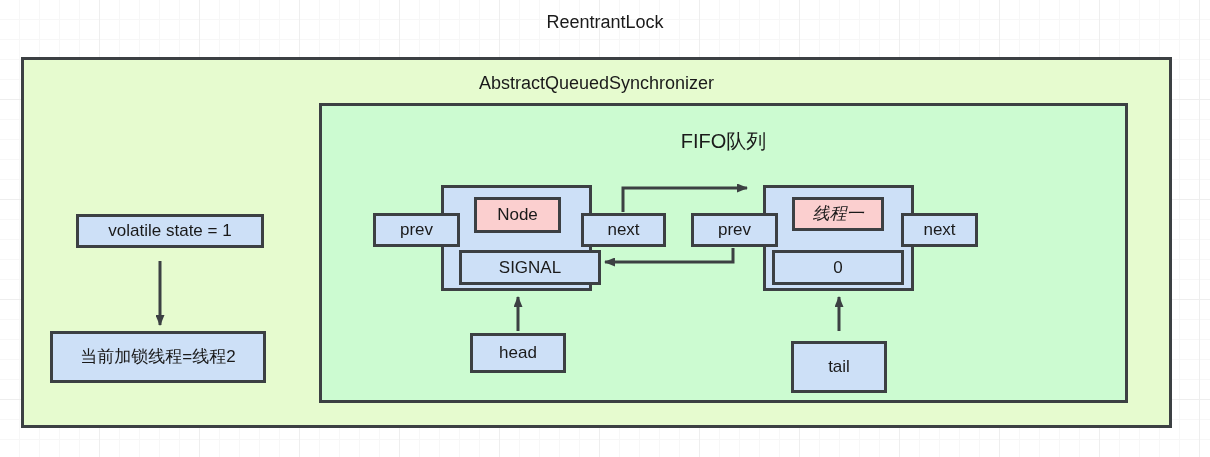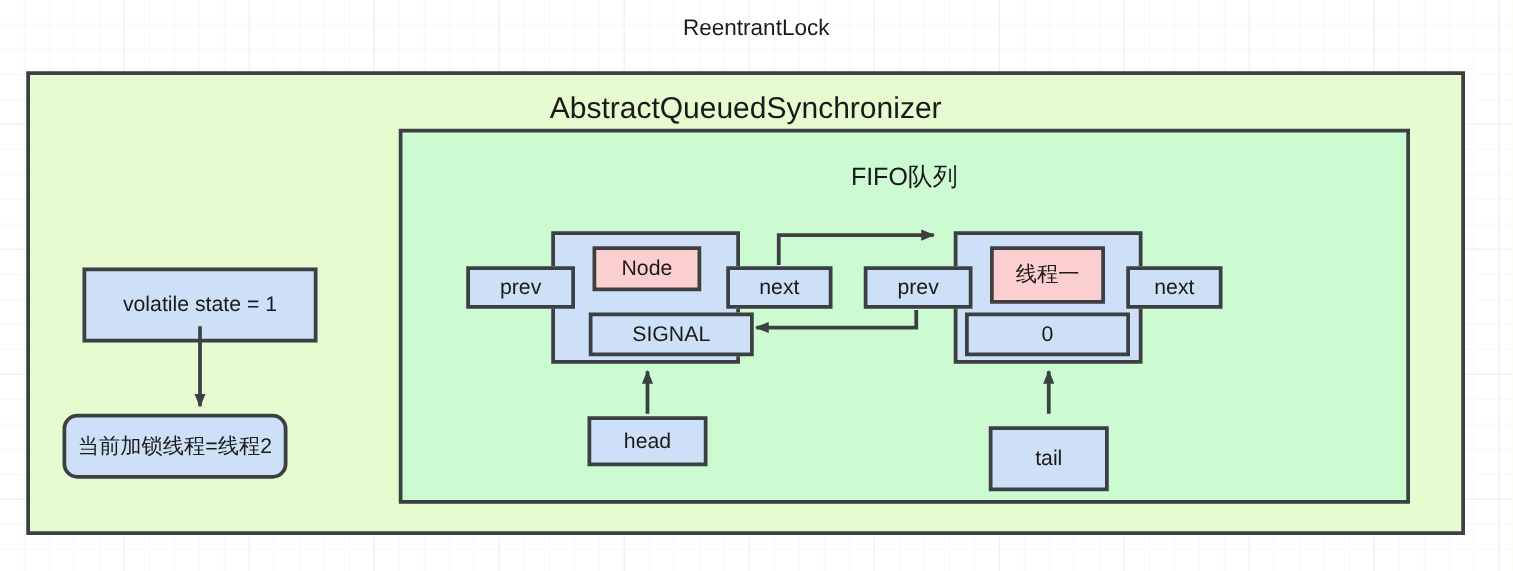--- a/index.html
+++ b/index.html
@@ -67,39 +67,39 @@
     white-space: nowrap;
   }
 
   
   #title-reentrantlock {
     left: 0; top: 12px; width: 1210px;
     font-size: 18px;
     text-align: center;
   }
   #aqs-box   { left: 21px;  top: 57px;  width: 1151px; height: 371px; }
-  #aqs-label { left: 21px;  top: 73px;  width: 1151px; font-size: 24px; }
+  #aqs-label { left: 21px;  top: 73px;  width: 1151px; font-size: 18px; }
 
   #fifo-box   { left: 319px; top: 103px; width: 809px;  height: 300px; }
   #fifo-label { left: 319px; top: 128px; width: 809px;  font-size: 20px; }
 
-  #state-box  { left: 66px;  top: 214px; width: 188px; height: 60px; }
-  #owner-box  { left: 50px;  top: 331px; width: 180px; height: 52px; border-radius: 12px; }
+  #state-box  { left: 76px;  top: 214px; width: 188px; height: 34px; }
+  #owner-box  { left: 50px;  top: 331px; width: 216px; height: 52px; }
 
   
   #node1-container { left: 441px; top: 185px; width: 151px; height: 106px; }
   #node1-prev { left: 373px; top: 213px; width: 87px;  height: 34px; z-index: 4; }
   #node1-type { left: 474px; top: 197px; width: 87px;  height: 36px; z-index: 4; }
   #node1-next { left: 581px; top: 213px; width: 85px;  height: 34px; z-index: 4; }
-  #node1-ws   { left: 471px; top: 250px; width: 132px; height: 35px; z-index: 4; }
+  #node1-ws   { left: 459px; top: 250px; width: 142px; height: 35px; z-index: 4; }
 
   
   #node2-container { left: 763px; top: 185px; width: 151px; height: 106px; }
   #node2-prev { left: 691px; top: 213px; width: 87px;  height: 34px; z-index: 4; }
-  #node2-type { left: 792px; top: 197px; width: 92px;  height: 46px; z-index: 4; }
+  #node2-type { left: 792px; top: 197px; width: 92px;  height: 34px; z-index: 4; font-style: italic; }
   #node2-next { left: 901px; top: 213px; width: 77px;  height: 34px; z-index: 4; }
   #node2-ws   { left: 772px; top: 250px; width: 132px; height: 35px; z-index: 4; }
 
   
   #head-box { left: 470px; top: 333px; width: 96px; height: 40px; }
   #tail-box { left: 791px; top: 341px; width: 96px; height: 52px; }
 
   
   #arrows {
     position: absolute;

